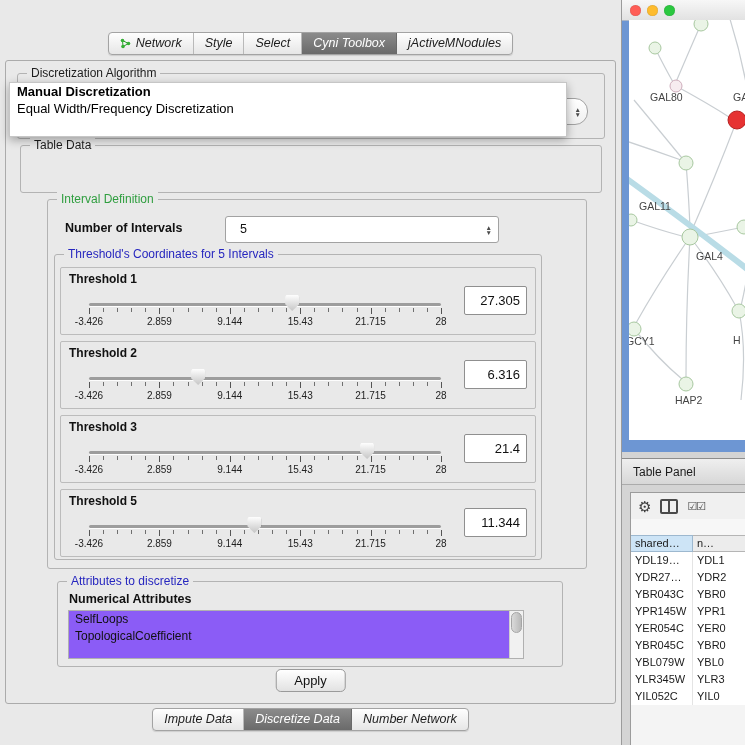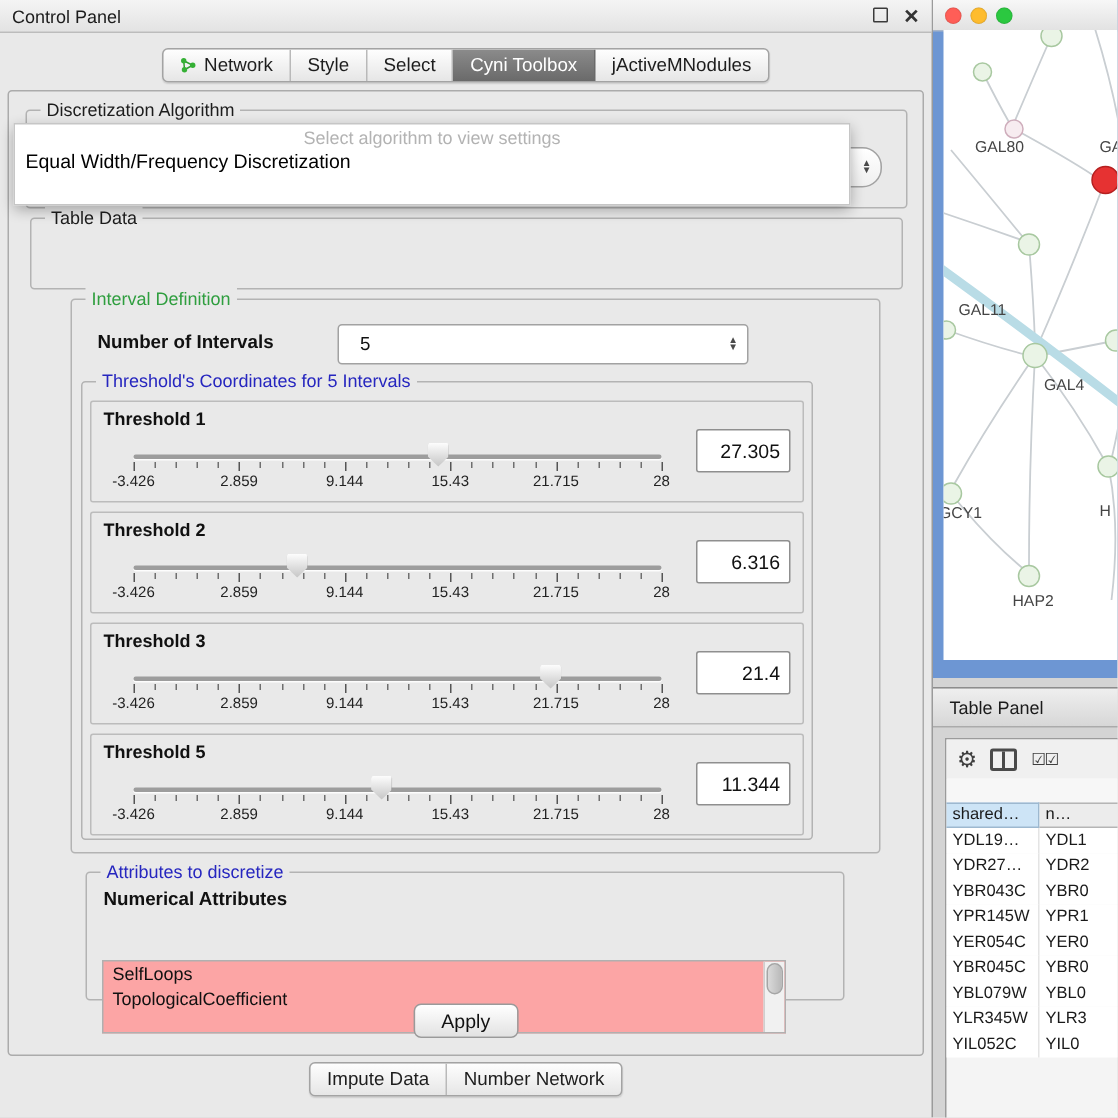--- a/index.html
+++ b/index.html
@@ -12,21 +12,21 @@
   }
   
   .cp{position:absolute;left:0;top:0;width:621px;height:745px;background:#e9e9e9;border-right:1px solid #9b9b9b;}
   .cp-titlebar{height:21px;background:linear-gradient(#f4f4f4,#e3e3e3);border-bottom:1px solid #bcbcbc;
     display:flex;align-items:center;padding:0 8px;font-size:12px;color:#1c1c1c;}
   .cp-title{flex:1;}
   .winbtn{margin-left:10px;color:#333;font-size:12px;line-height:12px;cursor:default;}
   .sqicon{display:inline-block;width:8px;height:8px;border:1.5px solid #3a3a3a;border-radius:1px;}
   .xicon{font-weight:bold;font-size:13px;}
   .tabbar{position:absolute;left:0;right:0;top:32px;display:flex;justify-content:center;}
-  .seg{display:flex;border:1px solid #a3a3a3;border-radius:4px;overflow:hidden;background:linear-gradient(#fefefe,#e6e6e6);box-shadow:0 1px 1px rgba(0,0,0,.12);}
+  .seg{display:flex;border:1px solid #a3a3a3;border-radius:4px;overflow:hidden;background:linear-gradient(#fefefe,#e6e6e6);box-shadow:0 1px 1px rgba(0,0,0,.12);font-style:italic;}
   .seg .tab{padding:3px 11px 4px 11px;font-size:12.5px;color:#1d1d1d;border-right:1px solid #b9b9b9;display:flex;align-items:center;gap:5px;white-space:nowrap;cursor:default;}
   .seg .tab:last-child{border-right:none;}
   .seg .tab.selected{background:linear-gradient(#8b8b8b,#6a6a6a);color:#fff;border-right-color:#6a6a6a;}
   .neticon{display:inline-flex;}
   .inner{position:absolute;left:5px;top:60px;width:609px;height:642px;border:1px solid #ababab;border-radius:3px;background:#e9e9e9;}
   
   .group{position:absolute;border:1px solid #b3b3b3;border-radius:3px;}
   .gtitle{position:absolute;top:-8px;left:9px;background:#e9e9e9;padding:0 4px;font-size:12px;color:#1d1d1d;white-space:nowrap;}
   .gtitle.green{color:#2f9e3f;}
   .gtitle.blue{color:#2626bf;}
@@ -63,21 +63,21 @@
     clip-path:polygon(8% 0,92% 0,100% 12%,100% 58%,50% 100%,0 58%,0 12%);
     filter:drop-shadow(0 1px 1px rgba(0,0,0,.45));}
   .ticks{position:absolute;left:0;right:0;top:14px;height:8px;}
   .tick{position:absolute;width:1px;background:#6f6f6f;top:0;height:4px;}
   .tick.major{height:6px;background:#555;}
   .ticklabels{position:absolute;left:0;right:0;top:22px;height:12px;}
   .ticklabel{position:absolute;transform:translateX(-50%);font-size:10px;color:#222;white-space:nowrap;}
   
   .attrs-group{left:51px;width:504px;top:520px;height:84px;}
   .attrs-subtitle{position:absolute;left:11px;top:10px;font-size:12.5px;font-weight:bold;color:#111;}
-  .listbox{position:absolute;left:10px;top:28px;width:454px;height:47px;background:#fca5a5;border:1px solid #b0b0b0;overflow:hidden;margin-top:30px;}
+  .listbox{position:absolute;left:10px;top:28px;width:454px;height:47px;background:#8b5cf6;border:1px solid #b0b0b0;overflow:hidden;}
   .attr-item{font-size:12px;color:#111;line-height:17px;padding-left:6px;white-space:nowrap;}
   .scrollbar{position:absolute;right:0;top:0;bottom:0;width:13px;background:#f1f1f1;border-left:1px solid #cfcfcf;}
   .scrollthumb{position:absolute;left:1px;right:1px;top:1px;height:19px;background:linear-gradient(90deg,#dadada,#b9b9b9);border:1px solid #a5a5a5;border-radius:6px;}
   
   .apply{position:absolute;left:50%;transform:translateX(-50%);top:608px;padding:3px 18px;font-size:13px;color:#111;
     background:linear-gradient(#ffffff,#e2e2e2);border:1px solid #9a9a9a;border-radius:5px;font-family:inherit;}
   .bottombar{position:absolute;left:0;right:0;bottom:14px;display:flex;justify-content:center;}
   
   .net{position:absolute;left:622px;top:0;width:123px;height:452px;background:#6d96d3;}
   .net-titlebar{height:20px;background:linear-gradient(#f7f7f7,#e2e2e2);border-bottom:1px solid #a9b6c9;display:flex;align-items:center;gap:6px;padding-left:8px;}
@@ -98,25 +98,20 @@
   .thead .c1{width:57px;background:#cde4f6;border:1px solid #9db8cf;border-left:none;line-height:15px;padding-left:4px;overflow:hidden;white-space:nowrap;}
   .thead .c2{flex:1;background:#ececec;border-top:1px solid #b5b5b5;border-bottom:1px solid #b5b5b5;line-height:15px;padding-left:4px;overflow:hidden;white-space:nowrap;}
   .trow{display:flex;height:17px;font-size:11px;color:#1a1a1a;background:#fff;}
   .trow .c1{width:57px;border-right:1px solid #e4e4e4;line-height:17px;padding-left:4px;overflow:hidden;white-space:nowrap;}
   .trow .c2{flex:1;line-height:17px;padding-left:4px;overflow:hidden;white-space:nowrap;}
 </style>
 </head>
 <body>
 
 <section class="cp">
-  <header class="cp-titlebar">
-    <span class="cp-title">Control Panel</span>
-    <span class="winbtn"><span class="sqicon"></span></span>
-    <span class="winbtn xicon">✕</span>
-  </header>
 
   <nav class="tabbar">
     <div class="seg" id="top-tabs">
         <div class="tab">
           <span class="neticon">
             <svg width="11" height="11" viewBox="0 0 11 11">
               <path d="M2.5 2.5 L8.5 5.5 L3 8.5 Z" stroke="#2da02d" fill="none" stroke-width="1"></path>
               <circle cx="2.5" cy="2.5" r="1.8" fill="#35b035"></circle>
               <circle cx="8.5" cy="5.5" r="1.8" fill="#35b035"></circle>
               <circle cx="3" cy="8.5" r="1.8" fill="#35b035"></circle>
@@ -145,21 +140,21 @@
       <span class="gtitle">Discretization Algorithm</span>
       <div class="combo capsule algo-combo">
         <span class="stepper">
             <span>▲</span>
             <span>▼</span>
           </span>
       </div>
     </div>
 
     <div class="popup">
-      <div class="popup-hint">Select algorithm to view settings</div>
+      <div class="popup-item bold">Manual Discretization</div>
       <div class="popup-item">Equal Width/Frequency Discretization</div>
     </div>
 
     <div class="group tdata-group">
       <span class="gtitle">Table Data</span>
     </div>
 
     <div class="group interval-group">
       <span class="gtitle green">Interval Definition</span>
       <span class="num-label">Number of Intervals</span>
@@ -370,20 +365,23 @@
       </div>
     </div>
 
     <button class="apply">Apply</button>
   </div>
 
   <nav class="bottombar">
     <div class="seg" id="bottom-tabs">
         <div class="tab">
           <span>Impute Data</span>
+        </div>
+        <div class="tab selected">
+          <span>Discretize Data</span>
         </div>
         <div class="tab">
           <span>Number Network</span>
         </div>
       </div>
   </nav>
 </section>
 
 <section class="net">
   <header class="net-titlebar">

